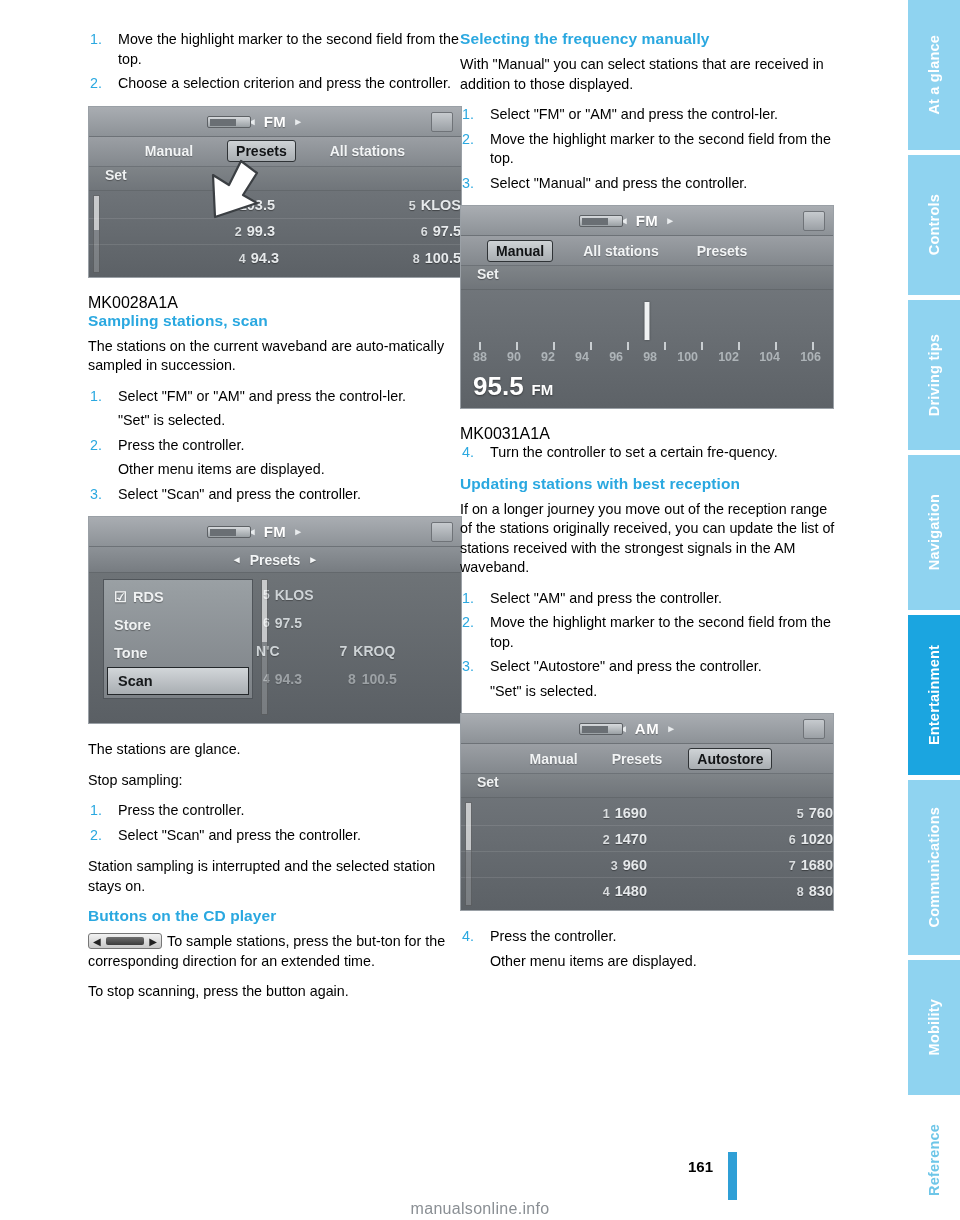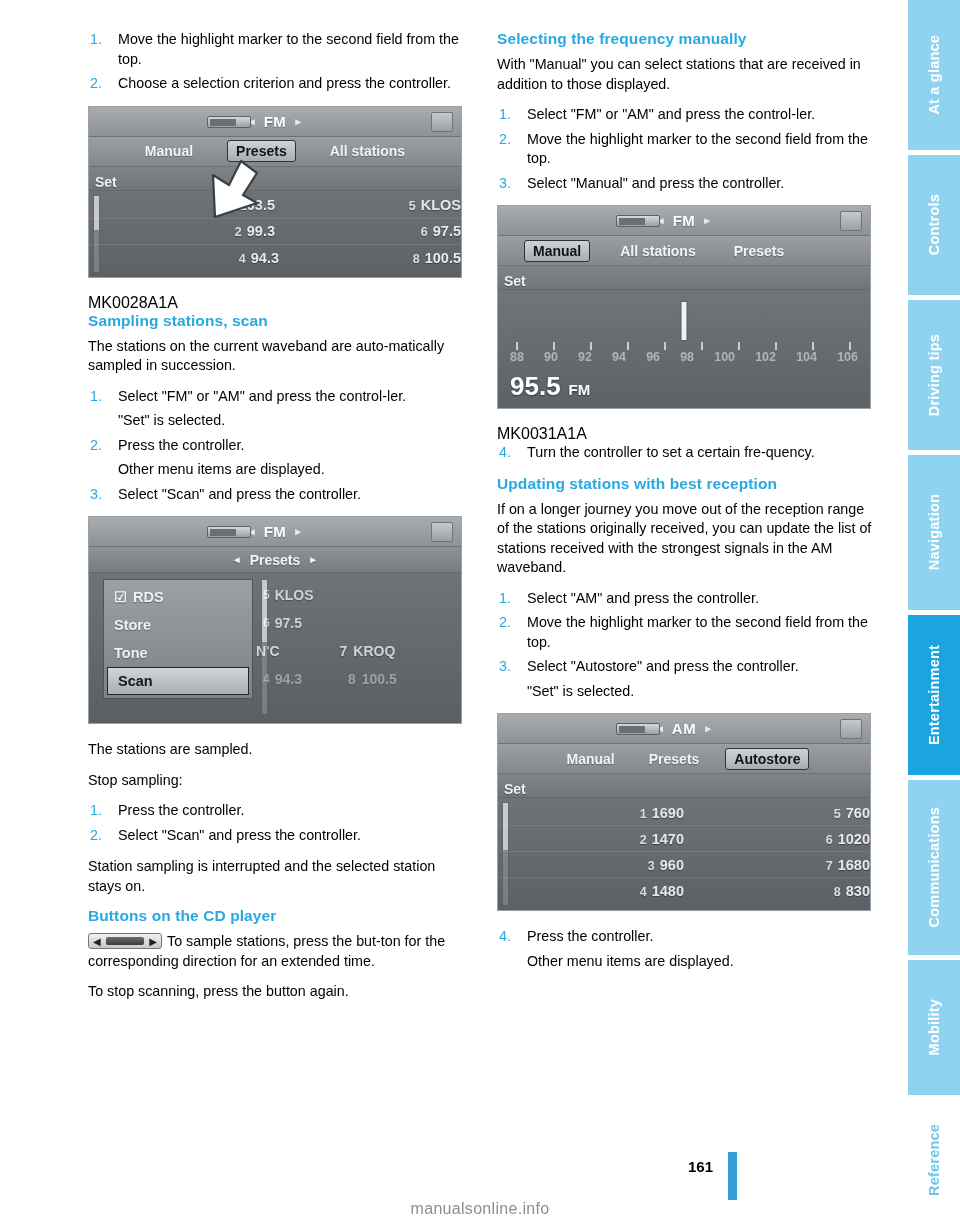--- a/index.html
+++ b/index.html
@@ -31,21 +31,21 @@
     transform:rotate(180deg);
     white-space:nowrap;
   }
   .rail-tab.lite { background:#8fd3f0; }
   .rail-tab.dark { background:#1ba5e0; }
   .rail-tab.white { background:#ffffff; color:#6ec6e8; }
 
   
   .col { position:absolute; top:30px; width:380px; }
   .col-left { left:88px; }
-  .col-right { left:497px; }
+  .col-right { left:460px; }
 
   h2.section {
     color:#2aa8e0;
     font-size:15.5px;
     font-weight:bold;
     margin:0 0 7px 0;
     letter-spacing:0.1px;
   }
   p.body {
     font-size:14.3px;
@@ -126,22 +126,22 @@
   .disp .menubar .mi.sel {
     background:linear-gradient(180deg,#cfd3d6,#a8adb1);
     border:1px solid #2f3336;
     border-radius:3px;
     color:#121416;
     text-shadow:none;
   }
   .disp .setrow {
     height:24px;
     background:linear-gradient(180deg,#7f8488 0%, #70757a 100%);
-    display:flex; align-items:flex-end;
-    padding-left:6px;
+    display:flex; align-items:flex-start;
+    padding-left:16px;
     border-bottom:1px solid #63686c;
   }
   .disp .setrow .set {
     color:#eef0f1; font-weight:bold; font-size:14px;
     text-shadow:0 1px 1px rgba(0,0,0,.35);
   }
   .disp .presets {
     position:relative;
     padding:2px 0 6px 0;
     background:linear-gradient(180deg,#6e7378 0%, #5c6166 100%);
@@ -431,21 +431,21 @@
             <div class="it">Tone</div>
             <div class="it sel">Scan</div>
           </div>
           <div class="scrollbar" style="left:172px; top:6px; bottom:8px;">
               <i></i>
             </div>
         </div>
       </div>
     </div>
 
-    <p class="body">The stations are sampled.</p>
+    <p class="body">The stations are glance.</p>
     <p class="body">Stop sampling:</p>
 
     <ol class="steps">
       <li>
         <span class="num">1.</span>
         <span>Press the controller.</span>
       </li>
       <li>
         <span class="num">2.</span>
         <span>Select "Scan" and press the controller.</span>

